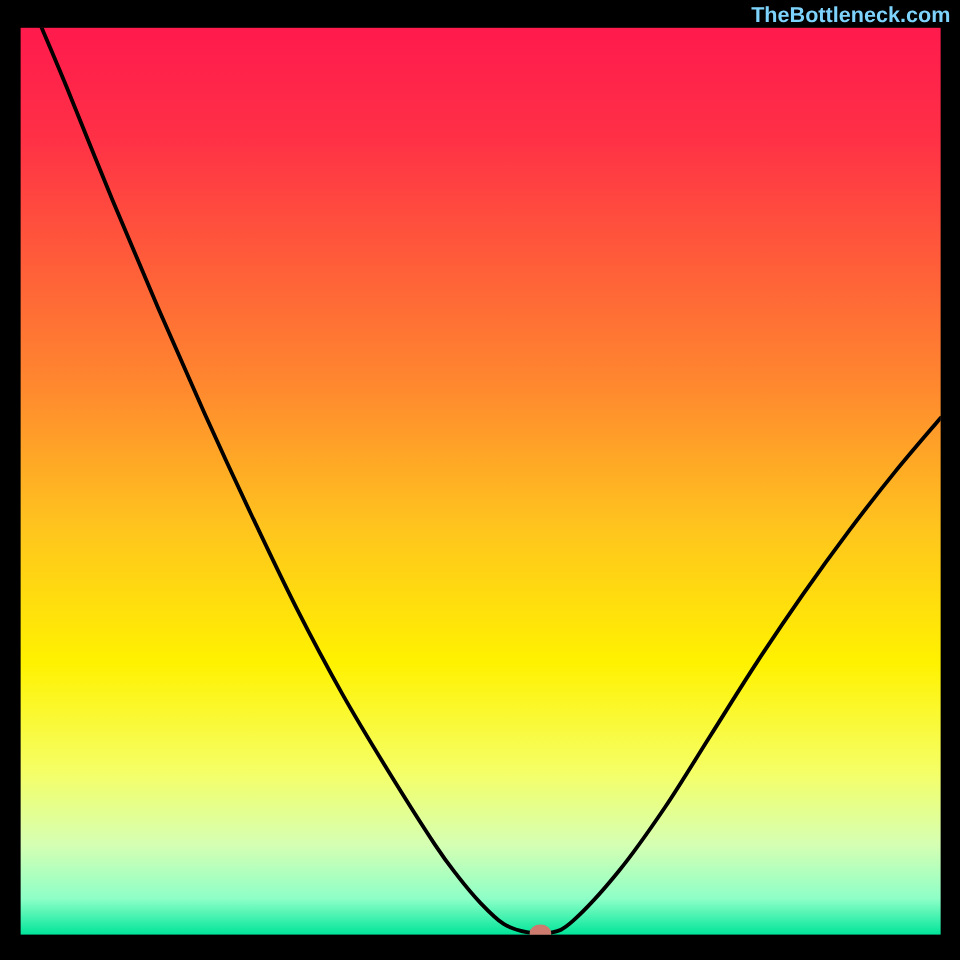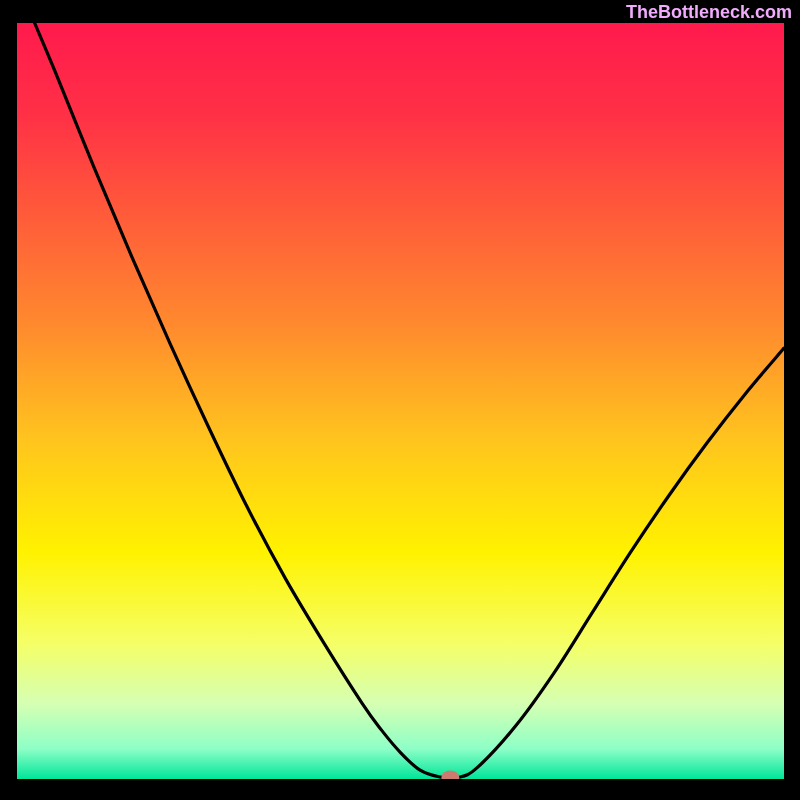--- a/index.html
+++ b/index.html
@@ -13,21 +13,21 @@
     height: 800px;
     position: relative;
     background: #000;
   }
   .attribution {
     position: absolute;
     top: 2px;
     right: 8px;
     font-size: 18px;
     font-weight: bold;
-    color: #f0abfc;
+    color: #7dd3fc;
     z-index: 10;
   }
   .plot-area {
     position: absolute;
     left: 17px;
     top: 23px;
     width: 767px;
     height: 756px;
   }
   svg {

